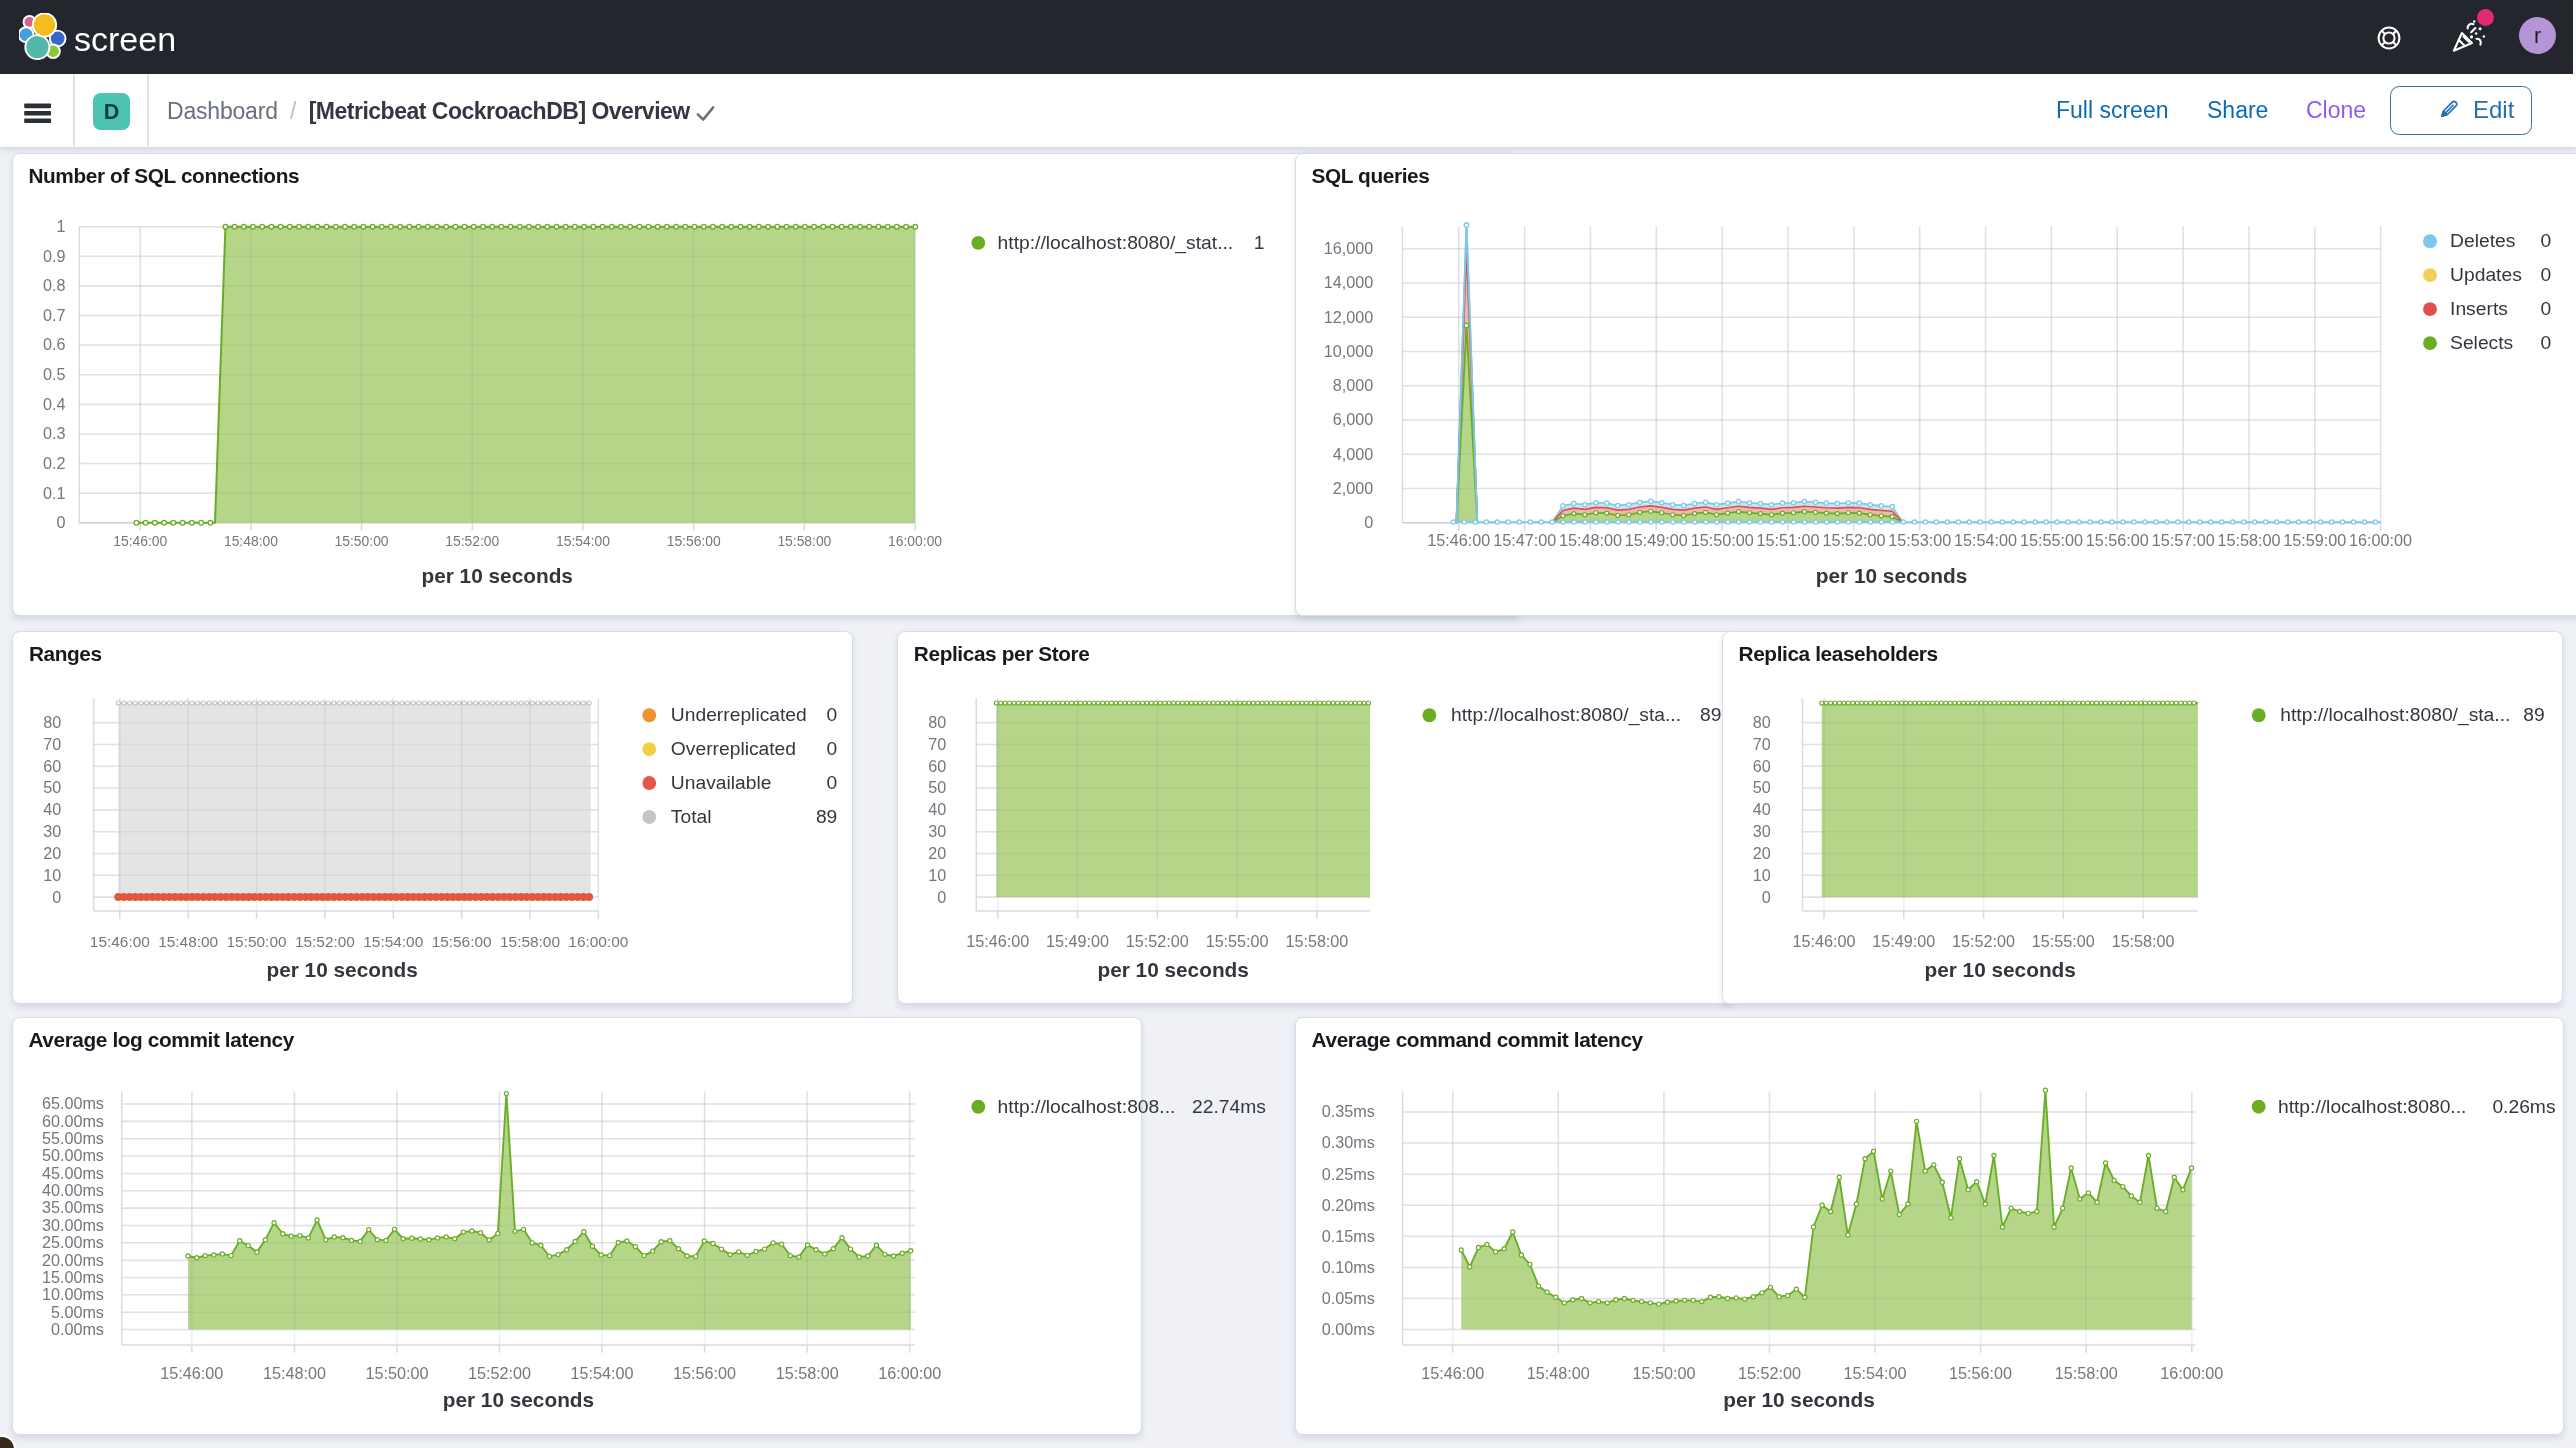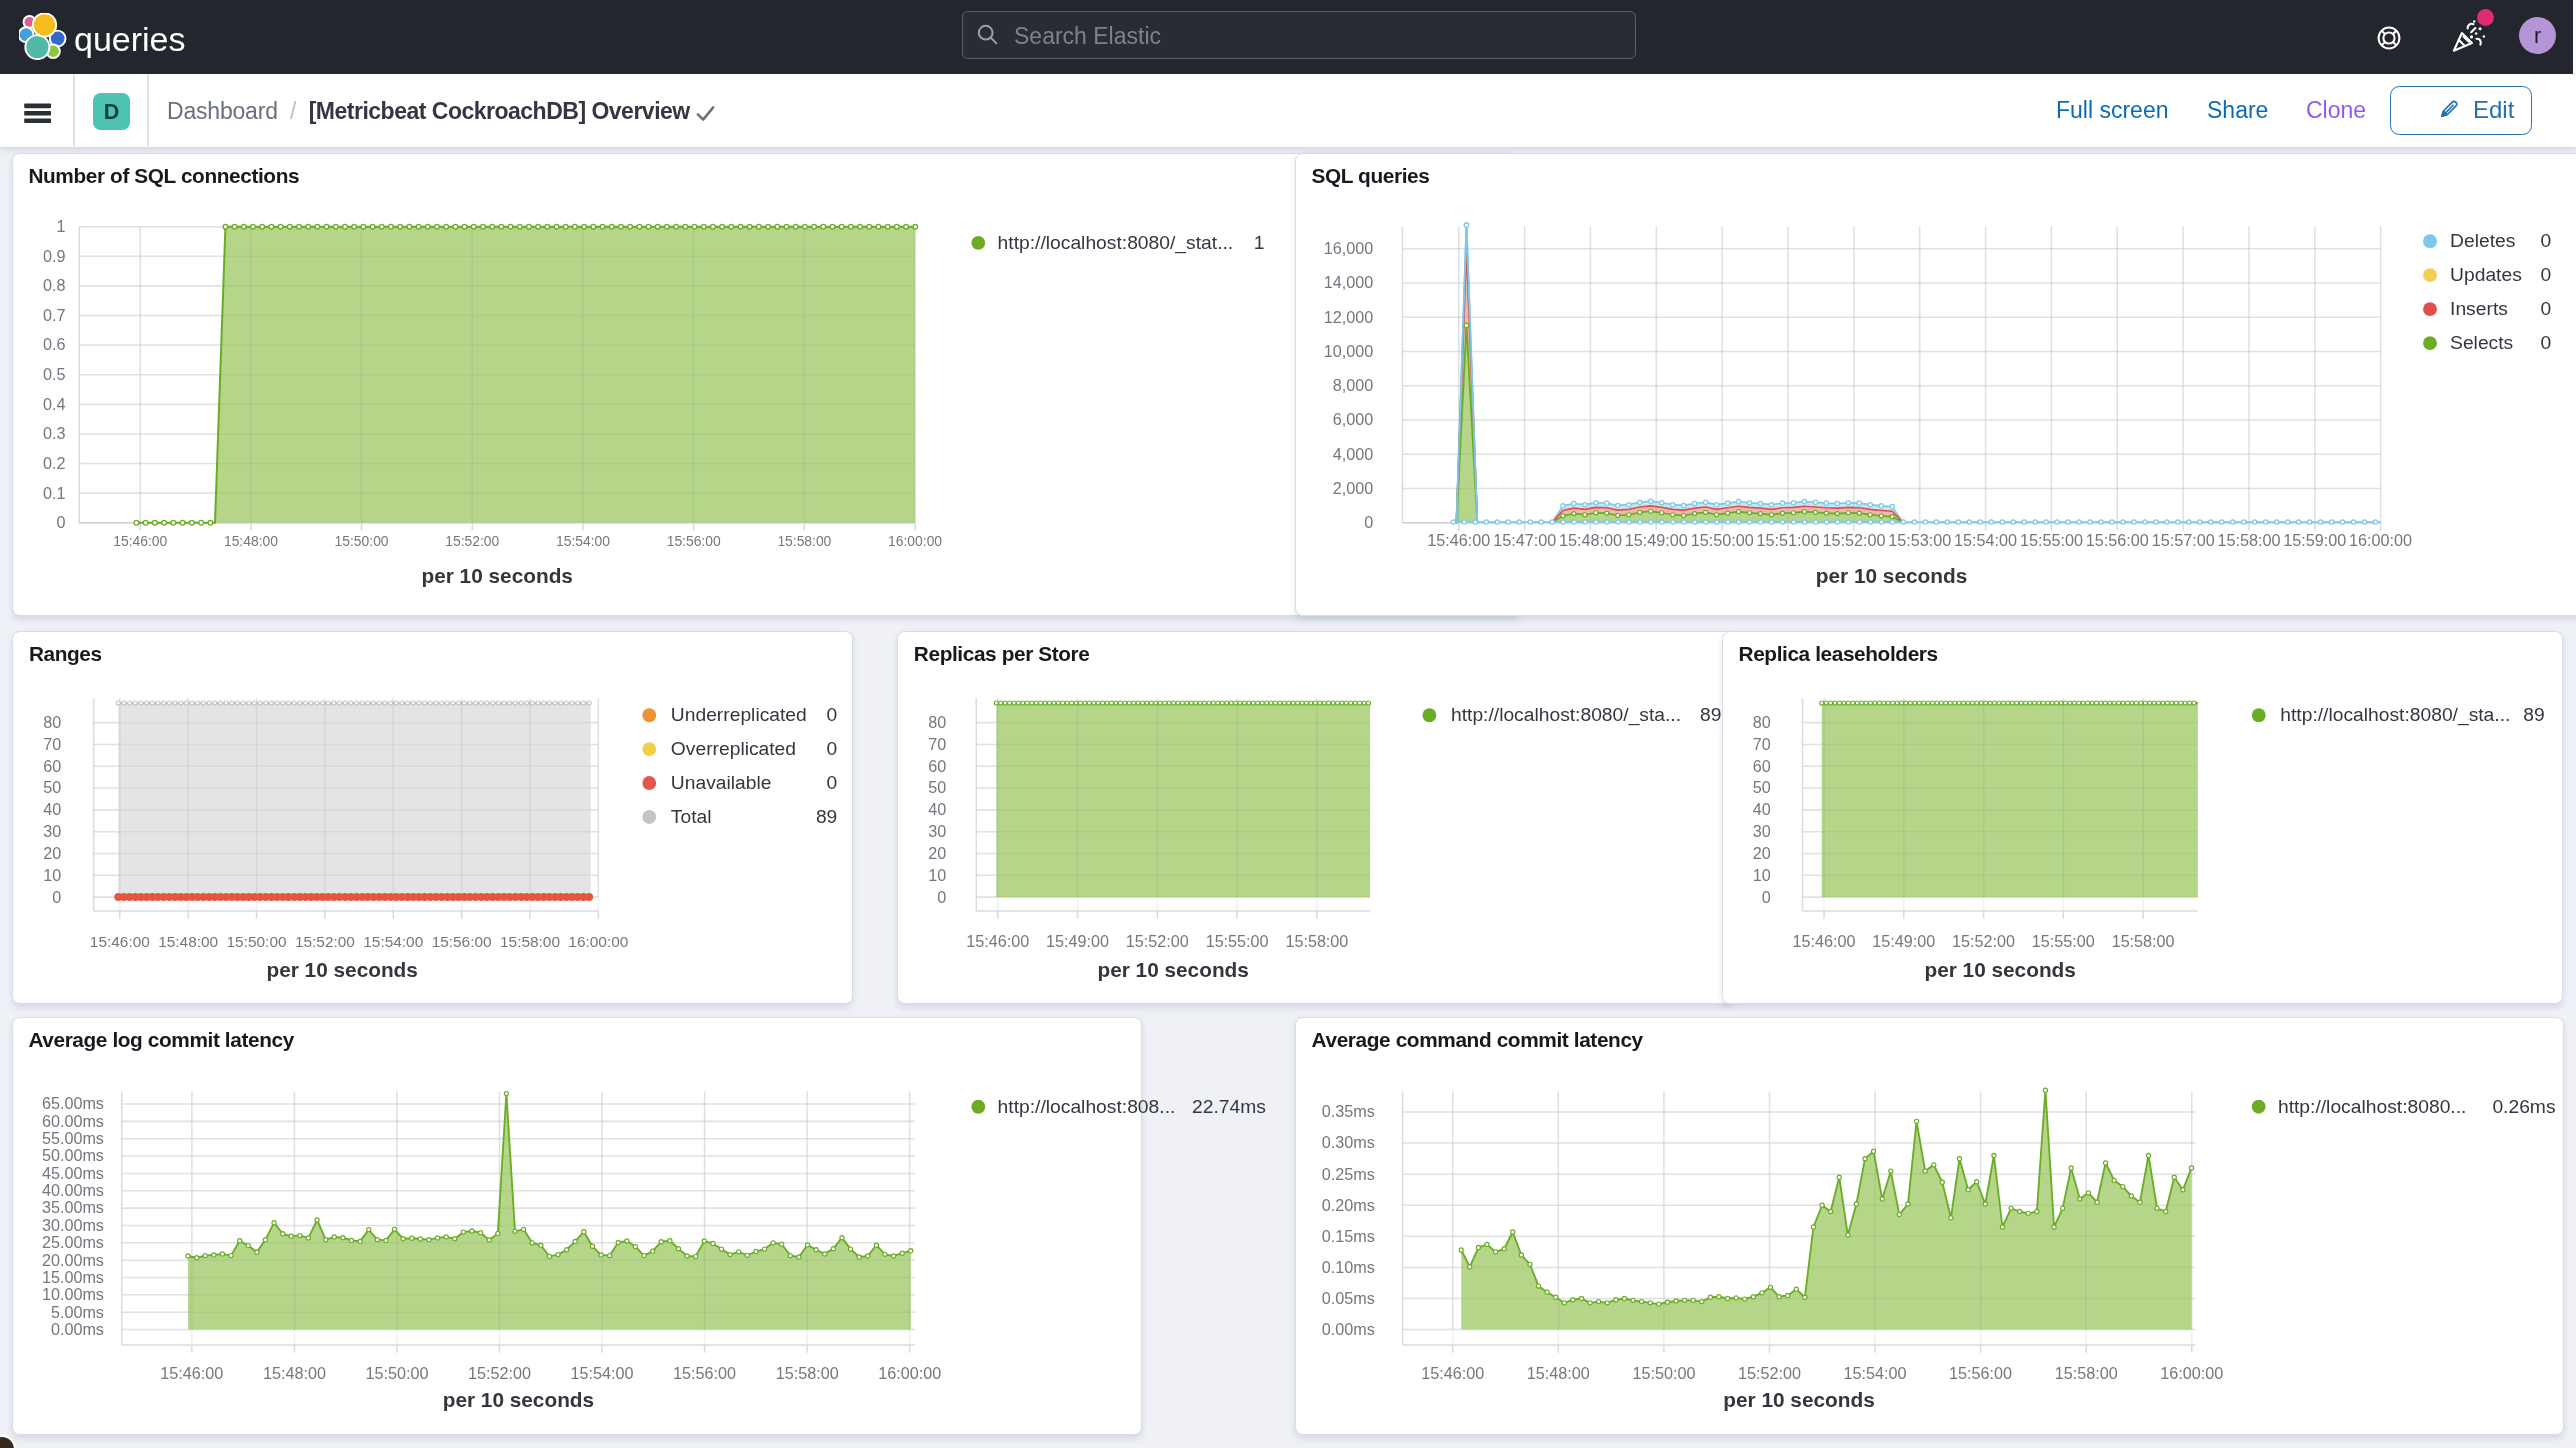--- a/index.html
+++ b/index.html
@@ -14,28 +14,21 @@
   <div class="abs" style="left:18.5px;top:13px;"><svg width="48" height="48" viewBox="0 0 64 64">
 <g stroke="#fff" stroke-width="2.6">
 <circle cx="14" cy="12" r="8" fill="#d9618f"></circle>
 <circle cx="9.5" cy="29" r="10" fill="#44a0dc"></circle>
 <circle cx="51.5" cy="34" r="10.5" fill="#3467c8"></circle>
 <circle cx="45.5" cy="51" r="9" fill="#8cc43b"></circle>
 <circle cx="24.5" cy="45.5" r="16" fill="#52b8a8"></circle>
 <circle cx="34" cy="16" r="15.5" fill="#f5bd1b"></circle>
 </g>
       </svg></div>
-  <div class="abs" style="left:74px;top:20px;color:#fff;font-size:34px;font-weight:400;letter-spacing:0px;">queries</div>
-  <div class="abs" style="left:962px;top:10.8px;width:674px;height:48px;border:1.5px solid #5b5f6a;border-radius:5.4px;background:rgba(255,255,255,0.03);">
-    <div class="abs" style="left:12.3px;top:10px;"><svg width="26" height="26" viewBox="0 0 34 34">
-<circle cx="14" cy="14" r="9" fill="none" stroke="#9aa0aa" stroke-width="2.6"></circle>
-<line x1="21" y1="21" x2="28" y2="28" stroke="#9aa0aa" stroke-width="2.6" stroke-linecap="round"></line>
-</svg></div>
-    <div class="abs" style="left:51px;top:10.8px;font-size:23px;color:#7d828e;">Search Elastic</div>
-  </div>
+  <div class="abs" style="left:74px;top:20px;color:#fff;font-size:34px;font-weight:400;letter-spacing:0px;">screen</div>
   <div class="abs" style="left:2375px;top:24px;"><svg width="28" height="28" viewBox="0 0 36 36">
 <g fill="none" stroke="#fff" stroke-width="2.6">
 <circle cx="18" cy="18" r="13.4"></circle>
 <circle cx="18" cy="18" r="7.2"></circle>
 <line x1="8.6" y1="8.6" x2="12.9" y2="12.9"></line>
 <line x1="27.4" y1="8.6" x2="23.1" y2="12.9"></line>
 <line x1="8.6" y1="27.4" x2="12.9" y2="23.1"></line>
 <line x1="27.4" y1="27.4" x2="23.1" y2="23.1"></line>
 </g>
       </svg></div>

